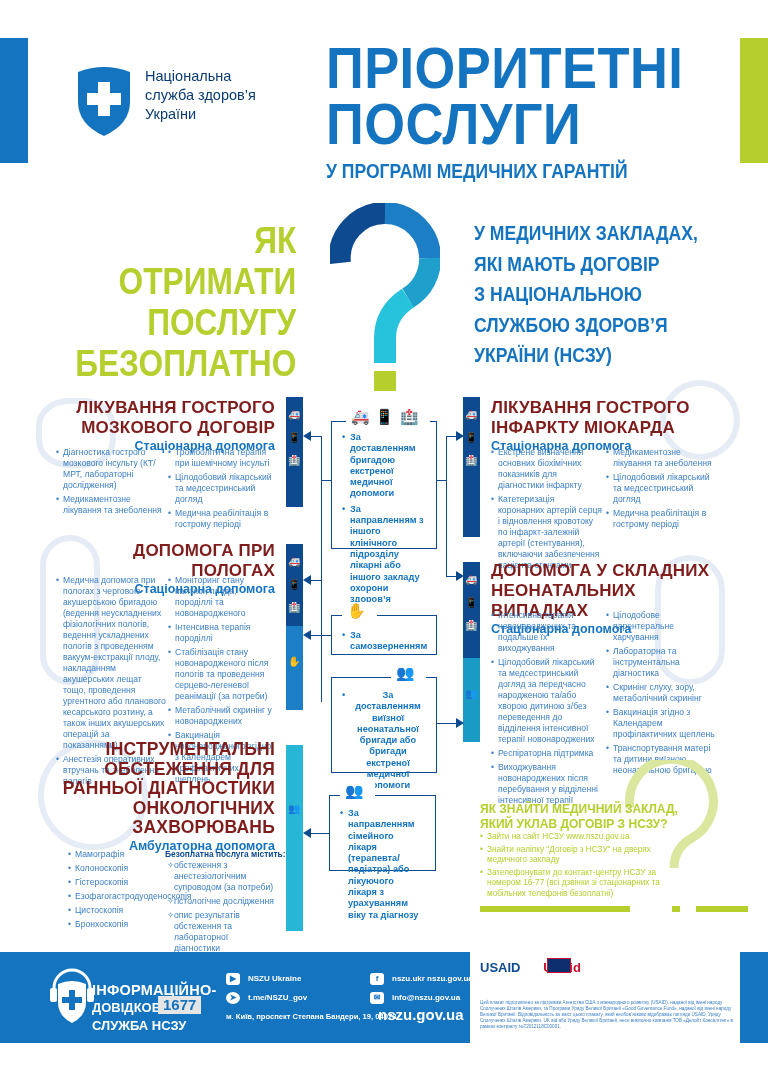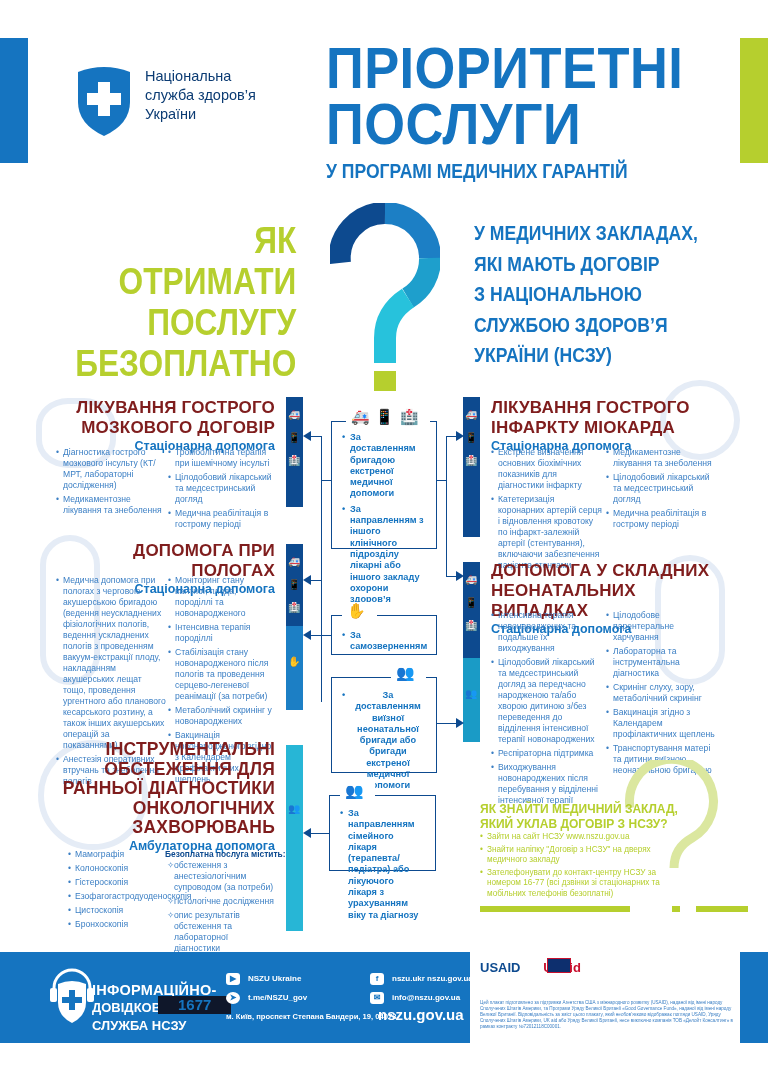--- a/index.html
+++ b/index.html
@@ -44,21 +44,21 @@
 .green-arc{left:622px;top:760px;width:100px;height:115px}
 .green-bar1{left:480px;top:906px;width:150px;height:6px;background:#b6cf2e}
 .green-dot{left:672px;top:906px;width:8px;height:6px;background:#b6cf2e}
 .green-bar2{left:696px;top:906px;width:52px;height:6px;background:#b6cf2e}
 .footer{left:0;top:952px;width:470px;height:91px;background:#1574c0}
 .footer-r{left:740px;top:952px;width:28px;height:91px;background:#1574c0}
 .f-logo{left:50px;top:966px;width:44px;height:58px}
 .f-brand{left:92px;top:982px;color:#fff;font-weight:700}
 .f-brand .big{font-size:14.5px;line-height:16px;display:block;letter-spacing:0.2px}
 .f-brand .sm{font-size:13px;line-height:10px;display:inline-block}
-.f-num{left:158px;top:996px;background:#0f172a;color:#1574c0;font-size:15px;font-weight:700;padding:1px 20px;line-height:16px}
+.f-num{left:158px;top:996px;background:#e5e5e5;color:#1574c0;font-size:15px;font-weight:700;padding:1px 5px;line-height:16px}
 .f-item{color:#fff;font-size:8px;font-weight:700;white-space:nowrap}
 .f-ic{display:inline-block;width:14px;height:12px;border-radius:3px;background:#fff;color:#1574c0;font-size:8px;text-align:center;line-height:12px;margin-right:8px;vertical-align:middle}
 .f-site{left:378px;top:1005px;color:#fff;font-size:15px;font-weight:700}
 .partners{left:480px;top:958px;width:255px}
 .usaid{font-size:13px;font-weight:700;color:#0d4a8f}
 .ukaid{font-size:13px;font-weight:700;color:#c8102e}
 .disclaimer{left:480px;top:1000px;width:255px;font-size:4.6px;line-height:6px;color:#3b7fc4}
 </style>
 </head>
 <body>

